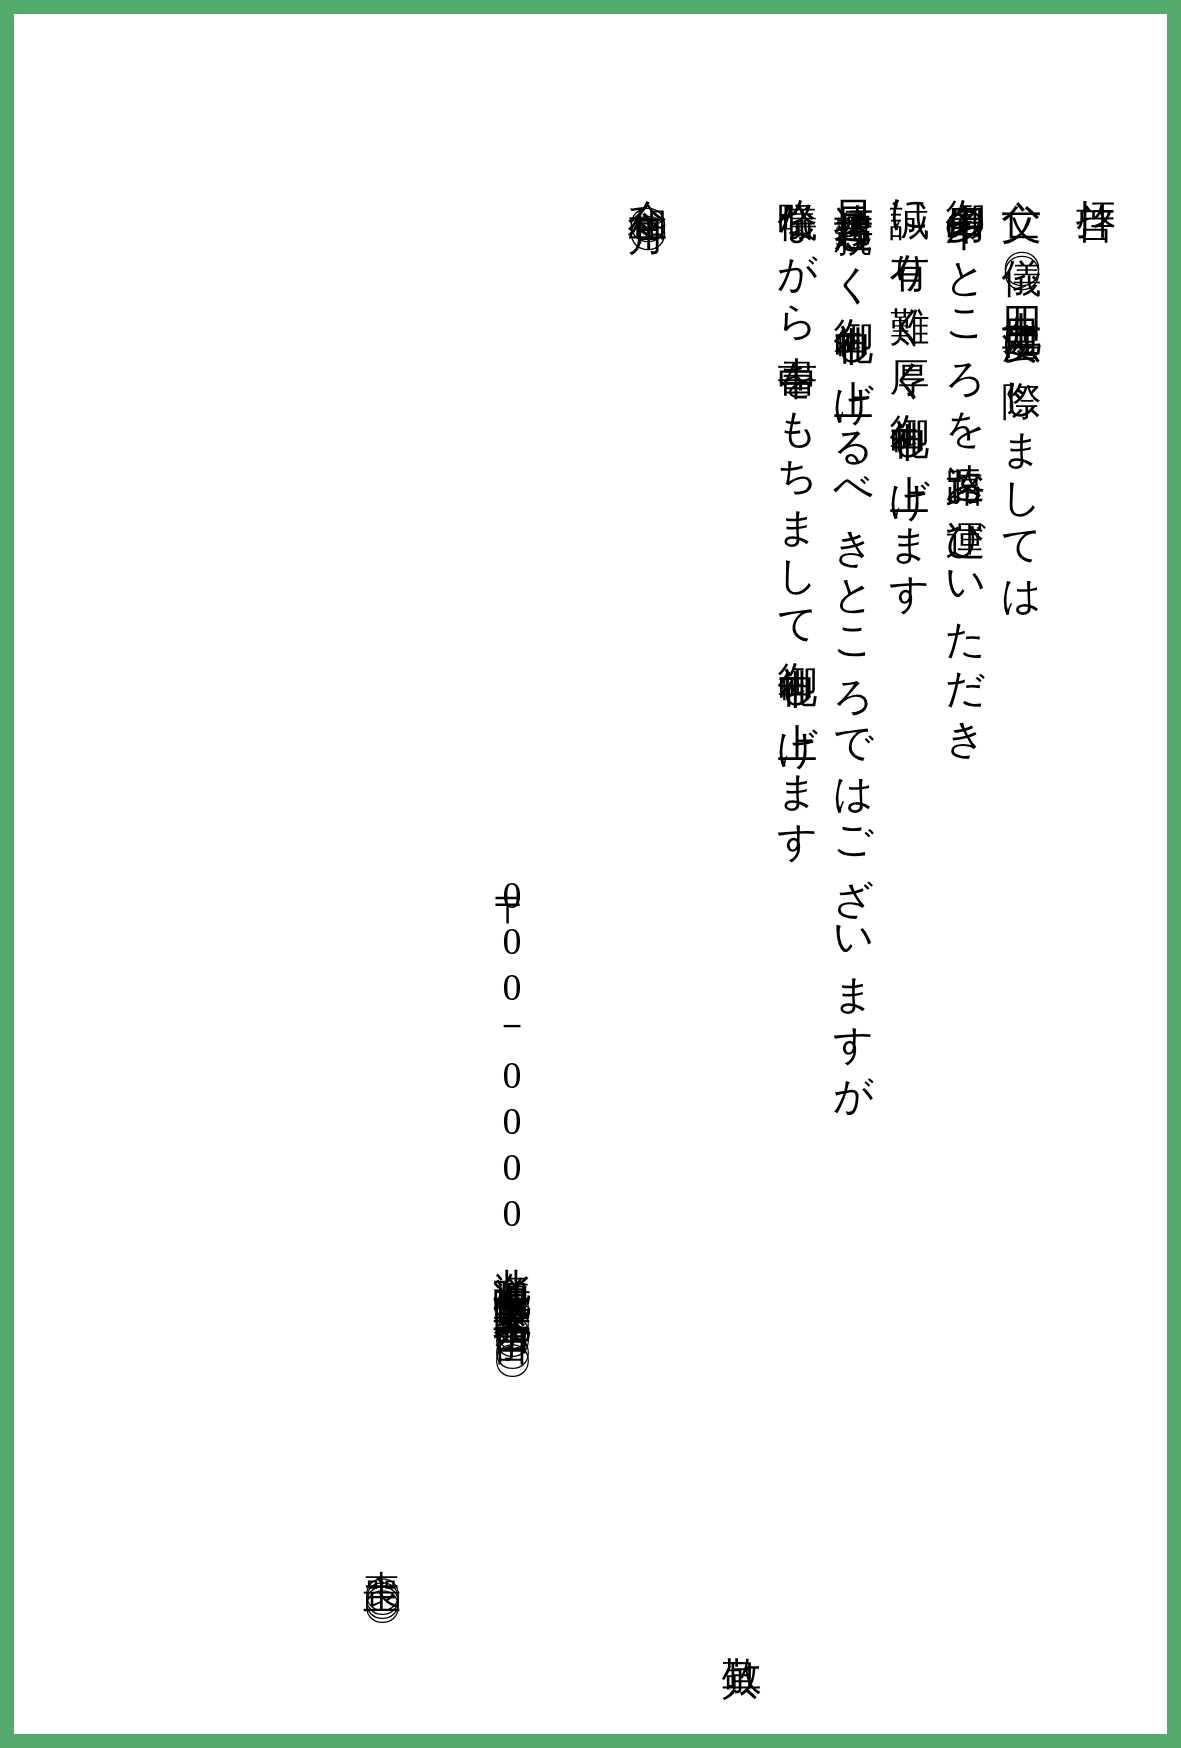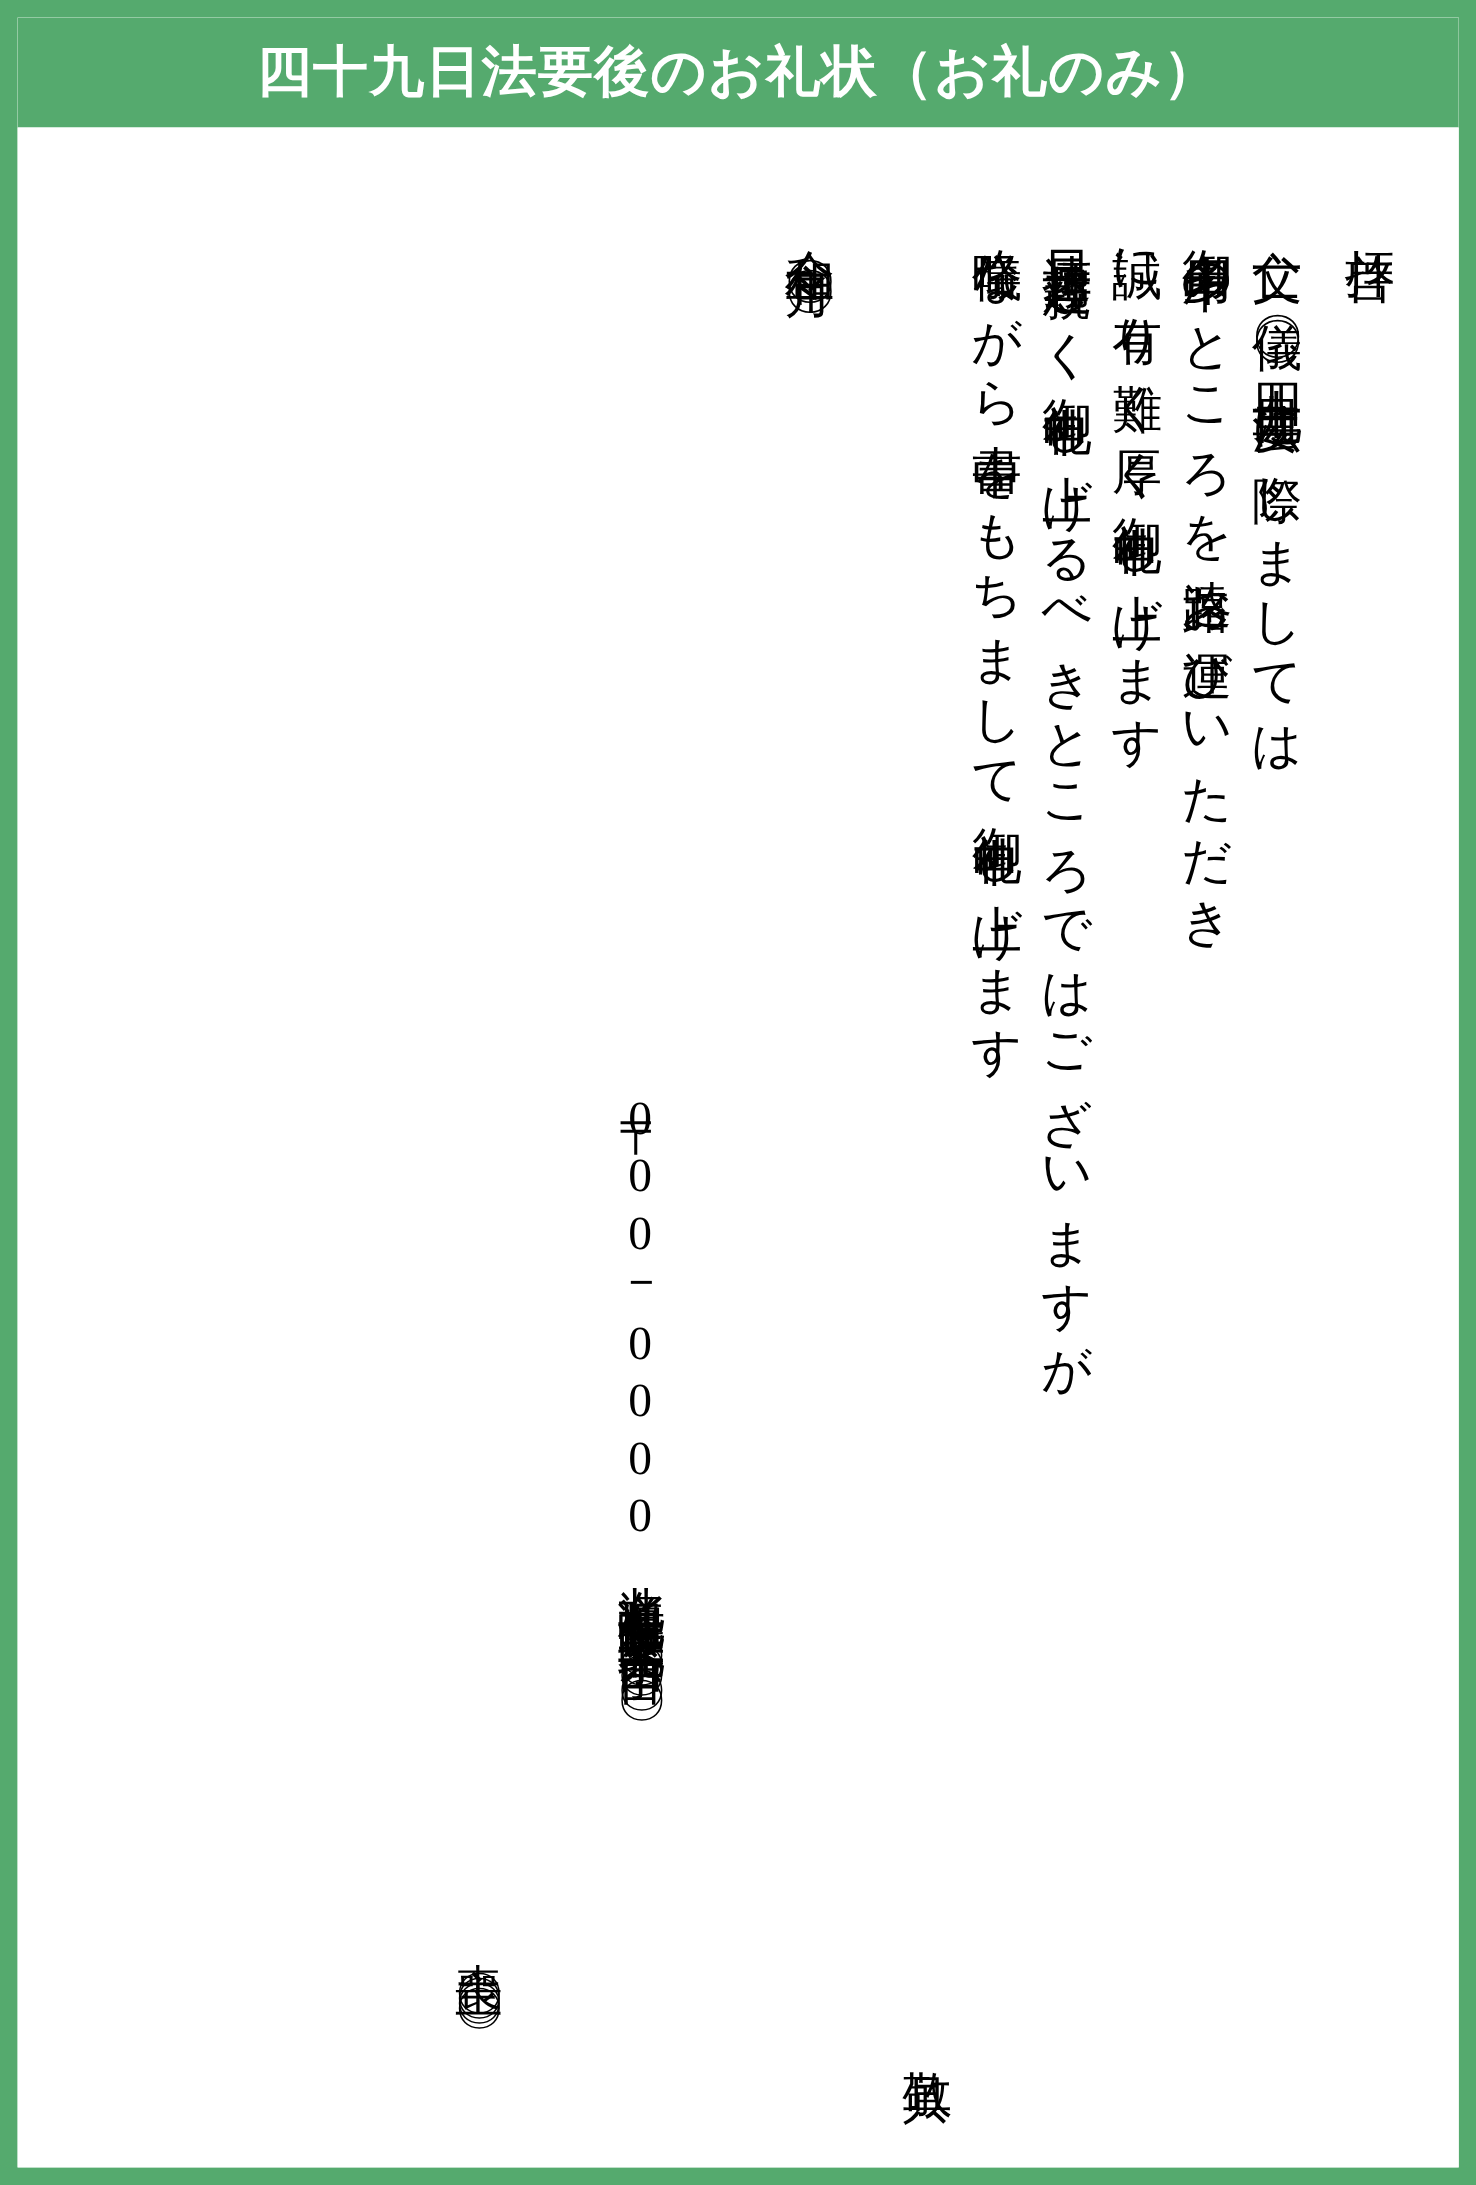--- a/index.html
+++ b/index.html
@@ -131,23 +131,20 @@
     letter-spacing: 4px;
     line-height: 1.0;
     padding-bottom: 130px;
   }
 </style>
 </head>
 <body>
 
 <div class="page">
 
-  <div class="header-band">
-    <div class="header-title">四十九日法要後のお礼状（お礼のみ）</div>
-  </div>
 
   <div class="letter-area">
     <div class="vertical-flow">
 
       <div class="vline col-greeting">拝啓</div>
 
       <div class="vline col-line1">亡父　〇〇儀　四十九日法要に際しましては</div>
 
       <div class="vline col-line2">御多用中のところを遠路お運びいただき</div>
 

